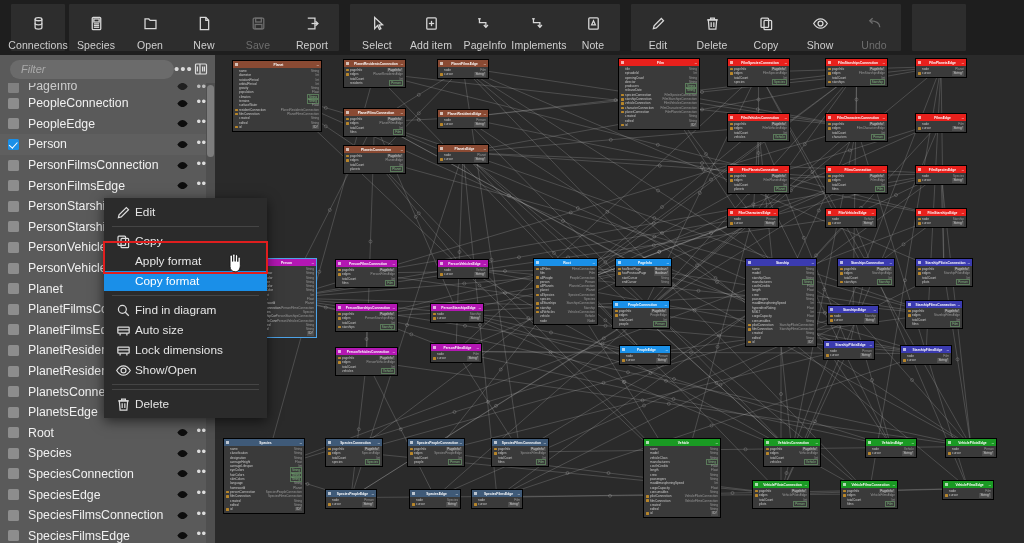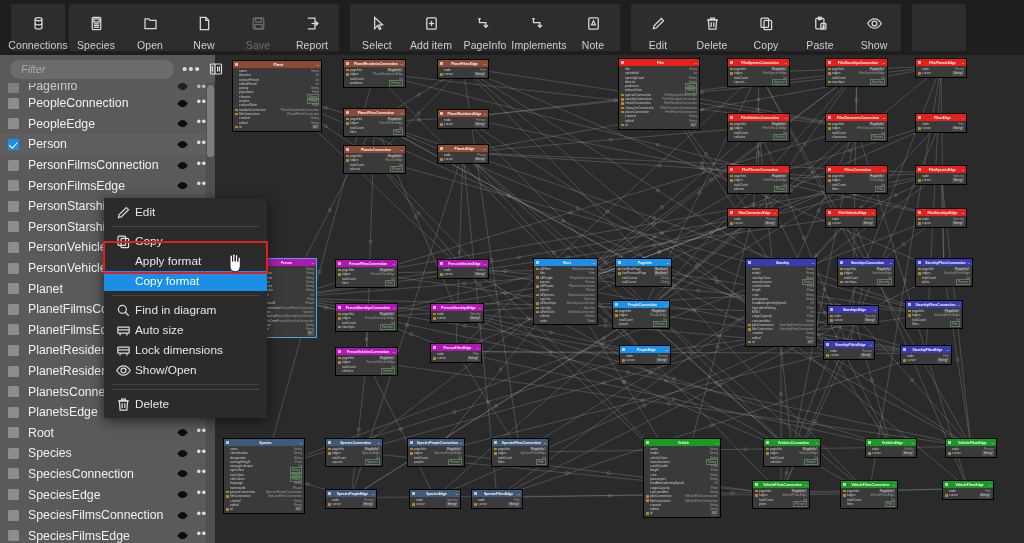--- a/index.html
+++ b/index.html
@@ -40,21 +40,21 @@
   
   .body{ flex:1; display:flex; position:relative; min-height:0; }
 
   
   .sidebar{
     width:215px; flex:0 0 215px; background:#5a5a5a; display:flex;
     flex-direction:column; position:relative; z-index:20;
   }
   .filterbar{
     height:28px; background:#5a5a5a; display:flex; align-items:center;
-    padding:0 6px 0 10px; flex:0 0 28px;gap:8px;
+    padding:0 6px 0 10px; flex:0 0 28px;
   }
   .filter-input{
     flex:1; height:19px; border-radius:10px; background:#6b6b6b;
     border:none; outline:none; color:#e8e8e8; font-size:11px;
     padding:0 11px; font-family:"Liberation Sans",sans-serif;
   }
   .filter-input::placeholder{ color:#a9a9a9; font-style:italic; }
   .fb-icon{
     width:26px; height:22px; display:flex; align-items:center; justify-content:center;
     cursor:pointer; color:#d9d9d9;
@@ -285,37 +285,34 @@
             <svg width="17" height="17" viewBox="0 0 18 18">
               <rect x="3.2" y="3.2" width="8" height="10" rx="1"></rect>
               <rect x="6.4" y="5.6" width="8" height="10" rx="1"></rect>
             </svg>
           </span>
           <span class="lb">Copy</span>
         </div>
         <div class="tb-btn">
           <span class="ic">
             <svg width="17" height="17" viewBox="0 0 18 18">
-              <rect x="4" y="3.6" width="8.6" height="11" rx="1"></rect>
-              <rect x="6.6" y="2.2" width="3.4" height="2.6" rx=".5"></rect>
-              <rect x="9.4" y="9" width="5.4" height="6" rx="1"></rect>
-              <path d="M12.1,10.6 L12.1,13.4"></path>
-              <path d="M10.9,12.3 L12.1,13.5 L13.3,12.3"></path>
-            </svg>
-          </span>
-          <span class="lb">Paste</span>
-        </div>
-        <div class="tb-btn">
-          <span class="ic">
-            <svg width="17" height="17" viewBox="0 0 18 18">
               <path d="M1.8,9 C4,5.4 7,4 9,4 C11,4 14,5.4 16.2,9 C14,12.6 11,14 9,14 C7,14 4,12.6 1.8,9 Z"></path>
               <circle cx="9" cy="9" r="2.6"></circle>
             </svg>
           </span>
           <span class="lb">Show</span>
+        </div>
+        <div class="tb-btn dim">
+          <span class="ic">
+            <svg width="17" height="17" viewBox="0 0 18 18">
+              <path d="M14.6,13 C14.6,8.4 11.6,6.2 4.2,6.2"></path>
+              <path d="M7,3.4 L4,6.2 L7,9"></path>
+            </svg>
+          </span>
+          <span class="lb">Undo</span>
         </div>
       </div>
       <div class="tb-gap"></div>
       <div class="tb-group">
         <div class="tb-btn dim"></div>
       </div>
     </div>
 
   <div class="body">
 

